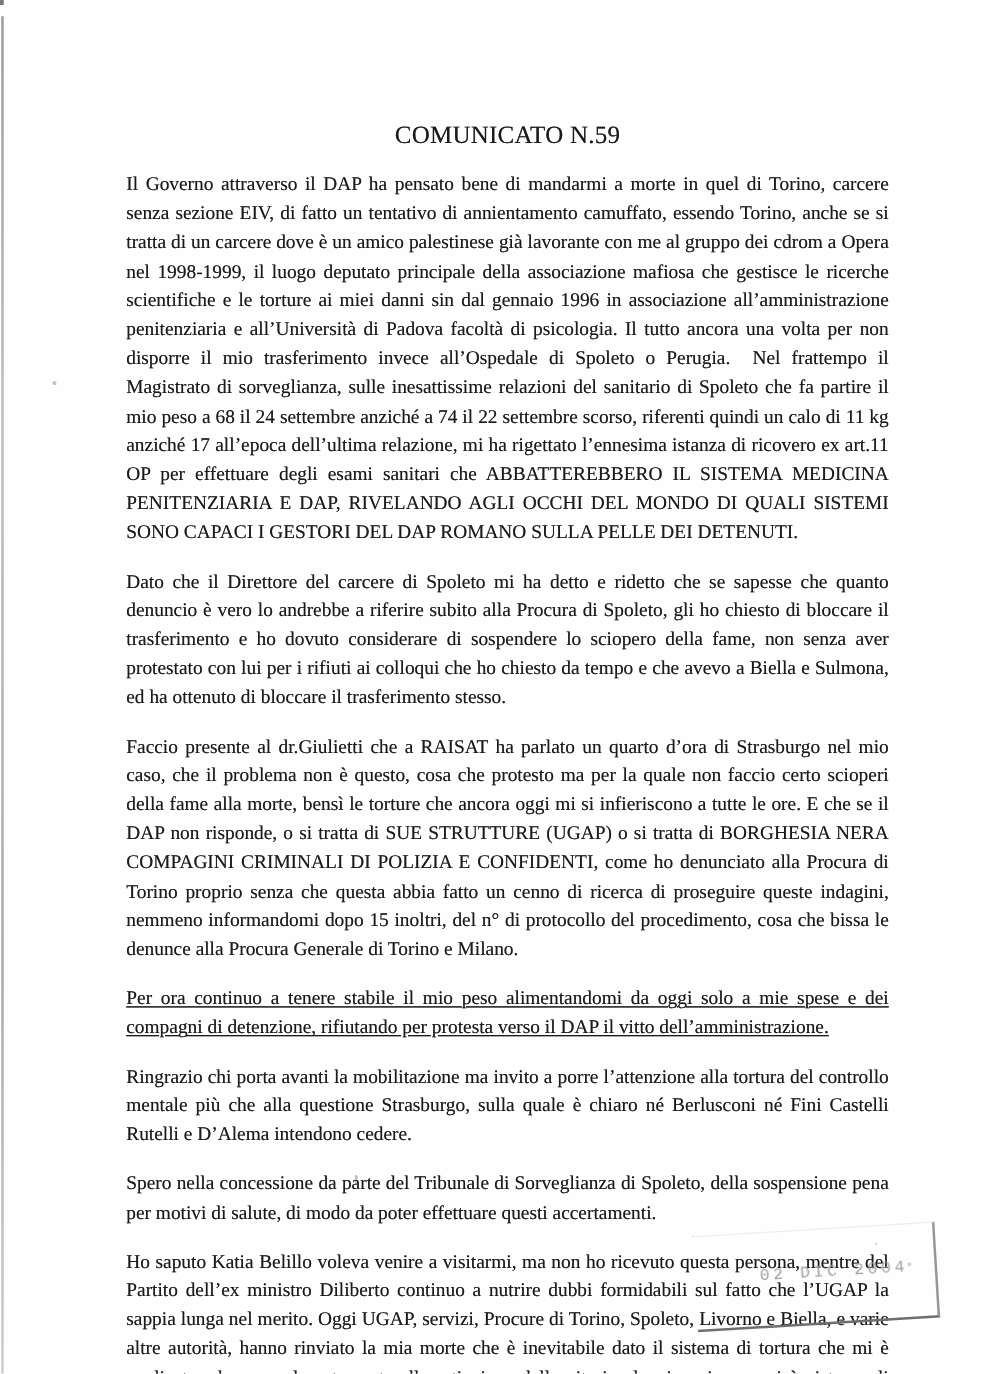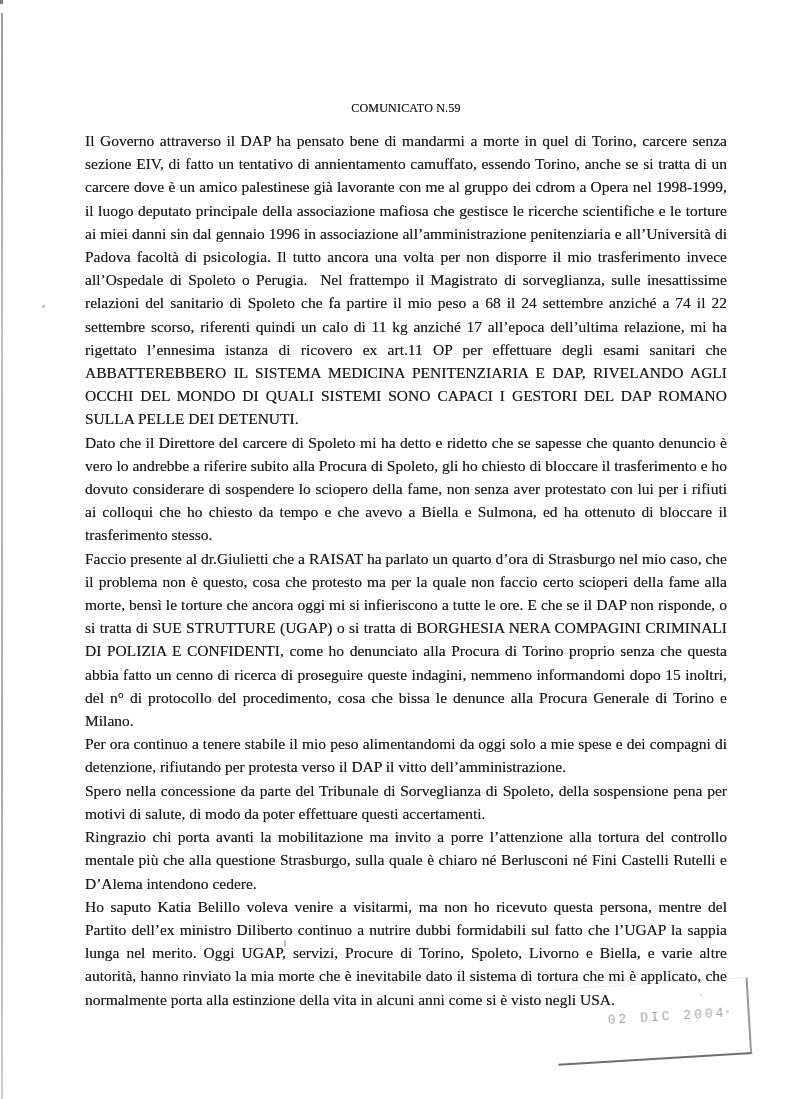--- a/index.html
+++ b/index.html
@@ -18,32 +18,33 @@
   .corner-dot { position:absolute; left:0; top:0; width:3px; height:4px; background:#7a7a7a; }
   .speck { position:absolute; background:#a8a8a6; border-radius:1px; }
   .speck-a { left:42px;  top:305px; width:3px; height:3px; opacity:.7; }
   .speck-b { left:284px; top:940px; width:2px; height:7px; opacity:.75; }
   .speck-c { left:726px; top:1010px; width:3px; height:3px; opacity:.5; }
   .speck-d { left:700px; top:994px; width:2px; height:2px; opacity:.45; }
 
   .content { position:absolute; left:85px; top:97px; width:642px; }
 
   .doc-title, .doc-date {
-    text-align:center; font-size:12px; line-height:23px;
+    text-align:center; font-size:20px; line-height:23px;
     letter-spacing:.2px;
     text-shadow:0 0 .5px rgba(20,20,20,.65);
   }
 
   .doc-body { margin-top:9px; }
   .doc-body p, .sig-block p {
-    margin:0; font-size:15.5px; line-height:23.2px;
+    margin:16px; font-size:15.5px; line-height:23.2px;
     text-align:justify;
     text-shadow:0 0 .45px rgba(20,20,20,.6);
   }
   p.underlined {
+    text-decoration:underline;
     text-decoration-thickness:1px;
     text-underline-offset:2px;
   }
 
   .stamp {
     position:absolute; left:556px; top:983px; width:192px; height:74px;
     transform:rotate(-3.5deg);
     border-bottom:2px solid #6e6e6c;
     border-right:2px solid #97979a;
     border-top:1px dotted rgba(150,150,148,.3);
@@ -69,22 +70,22 @@
   <div class="speck speck-d"></div>
 
   <div class="content">
     <div class="doc-title">COMUNICATO N.59</div>
 
     <div class="doc-body">
       <p>Il Governo attraverso il DAP ha pensato bene di mandarmi a morte in quel di Torino, carcere senza sezione EIV, di fatto un tentativo di annientamento camuffato, essendo Torino, anche se si tratta di un carcere dove è un amico palestinese già lavorante con me al gruppo dei cdrom a Opera nel 1998-1999, il luogo deputato principale della associazione mafiosa che gestisce le ricerche scientifiche e le torture ai miei danni sin dal gennaio 1996 in associazione all’amministrazione penitenziaria e all’Università di Padova facoltà di psicologia. Il tutto ancora una volta per non disporre il mio trasferimento invece all’Ospedale di Spoleto o Perugia. &nbsp;Nel frattempo il Magistrato di sorveglianza, sulle inesattissime relazioni del sanitario di Spoleto che fa partire il mio peso a 68 il 24 settembre anziché a 74 il 22 settembre scorso, riferenti quindi un calo di 11 kg anziché 17 all’epoca dell’ultima relazione, mi ha rigettato l’ennesima istanza di ricovero ex art.11 OP per effettuare degli esami sanitari che ABBATTEREBBERO IL SISTEMA MEDICINA PENITENZIARIA E DAP, RIVELANDO AGLI OCCHI DEL MONDO DI QUALI SISTEMI SONO CAPACI I GESTORI DEL DAP ROMANO SULLA PELLE DEI DETENUTI.</p>
       <p>Dato che il Direttore del carcere di Spoleto mi ha detto e ridetto che se sapesse che quanto denuncio è vero lo andrebbe a riferire subito alla Procura di Spoleto, gli ho chiesto di bloccare il trasferimento e ho dovuto considerare di sospendere lo sciopero della fame, non senza aver protestato con lui per i rifiuti ai colloqui che ho chiesto da tempo e che avevo a Biella e Sulmona, ed ha ottenuto di bloccare il trasferimento stesso.</p>
       <p>Faccio presente al dr.Giulietti che a RAISAT ha parlato un quarto d’ora di Strasburgo nel mio caso, che il problema non è questo, cosa che protesto ma per la quale non faccio certo scioperi della fame alla morte, bensì le torture che ancora oggi mi si infieriscono a tutte le ore. E che se il DAP non risponde, o si tratta di SUE STRUTTURE (UGAP) o si tratta di BORGHESIA NERA COMPAGINI CRIMINALI DI POLIZIA E CONFIDENTI, come ho denunciato alla Procura di Torino proprio senza che questa abbia fatto un cenno di ricerca di proseguire queste indagini, nemmeno informandomi dopo 15 inoltri, del n° di protocollo del procedimento, cosa che bissa le denunce alla Procura Generale di Torino e Milano.</p>
       <p class="underlined">Per ora continuo a tenere stabile il mio peso alimentandomi da oggi solo a mie spese e dei compagni di detenzione, rifiutando per protesta verso il DAP il vitto dell’amministrazione.</p>
+      <p>Ringrazio chi porta avanti la mobilitazione ma invito a porre l’attenzione alla tortura del controllo mentale più che alla questione Strasburgo, sulla quale è chiaro né Berlusconi né Fini Castelli Rutelli e D’Alema intendono cedere.</p>
       <p>Spero nella concessione da parte del Tribunale di Sorveglianza di Spoleto, della sospensione pena per motivi di salute, di modo da poter effettuare questi accertamenti.</p>
-      <p>Ringrazio chi porta avanti la mobilitazione ma invito a porre l’attenzione alla tortura del controllo mentale più che alla questione Strasburgo, sulla quale è chiaro né Berlusconi né Fini Castelli Rutelli e D’Alema intendono cedere.</p>
       <p>Ho saputo Katia Belillo voleva venire a visitarmi, ma non ho ricevuto questa persona, mentre del Partito dell’ex ministro Diliberto continuo a nutrire dubbi formidabili sul fatto che l’UGAP la sappia lunga nel merito. Oggi UGAP, servizi, Procure di Torino, Spoleto, Livorno e Biella, e varie altre autorità, hanno rinviato la mia morte che è inevitabile dato il sistema di tortura che mi è applicato, che normalmente porta alla estinzione della vita in alcuni anni come si è visto negli USA.</p>
     </div>
 
   </div>
 
   <div class="stamp">
     <span class="stamp-text">02 DIC 2004</span>
   </div>
 
 </div>

